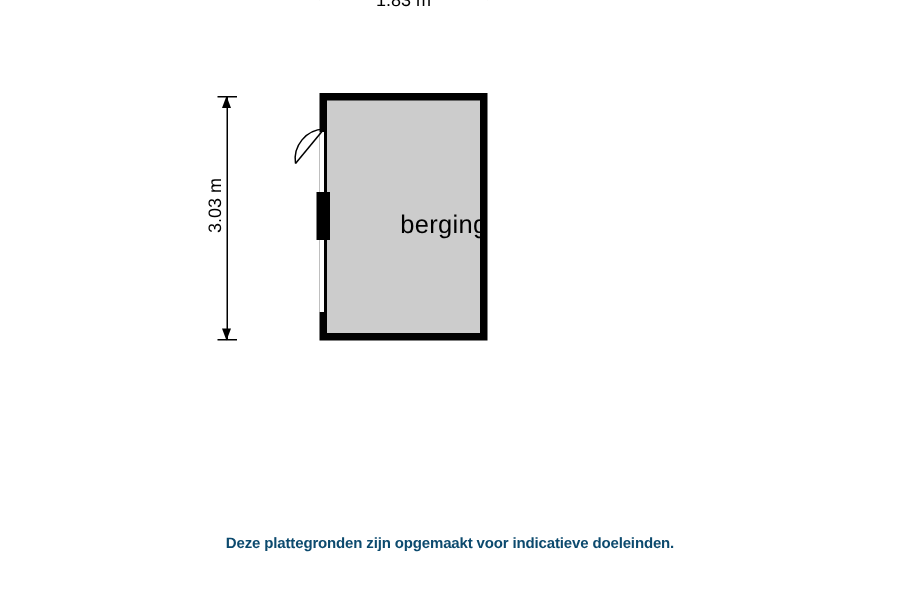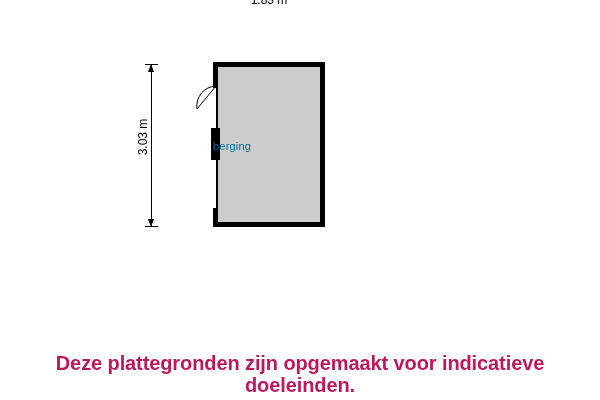--- a/index.html
+++ b/index.html
@@ -36,23 +36,23 @@
     top: 5px;
     right: 5px;
     bottom: 5px;
     background: #cccccc;
   }
   .room-label {
     position: absolute;
     left: 213px;
     top: 140px;
     width: 112px;
-    text-align: left;
-    font-size: 11px;
-    color: #0369a1;
+    text-align: right;
+    font-size: 17px;
+    color: #000000;
     letter-spacing: 0.2px;
   }
   
   .door-gap {
     position: absolute;
     left: 213px;
     top: 88px;
     width: 5px;
     height: 42px;
     background: #ffffff;
@@ -178,23 +178,23 @@
   }
   
   .footer {
     position: absolute;
     left: 0;
     top: 352px;
     width: 600px;
     text-align: center;
   }
   .footer-line {
-    font-size: 20px;
+    font-size: 10px;
     font-weight: bold;
-    color: #be185d;
+    color: #0c4a6e;
     line-height: 22px;
     letter-spacing: -0.1px;
   }
 </style>
 </head>
 <body>
 
 <div id="floorplan">
 
   <div class="dim-horz-line"></div>

